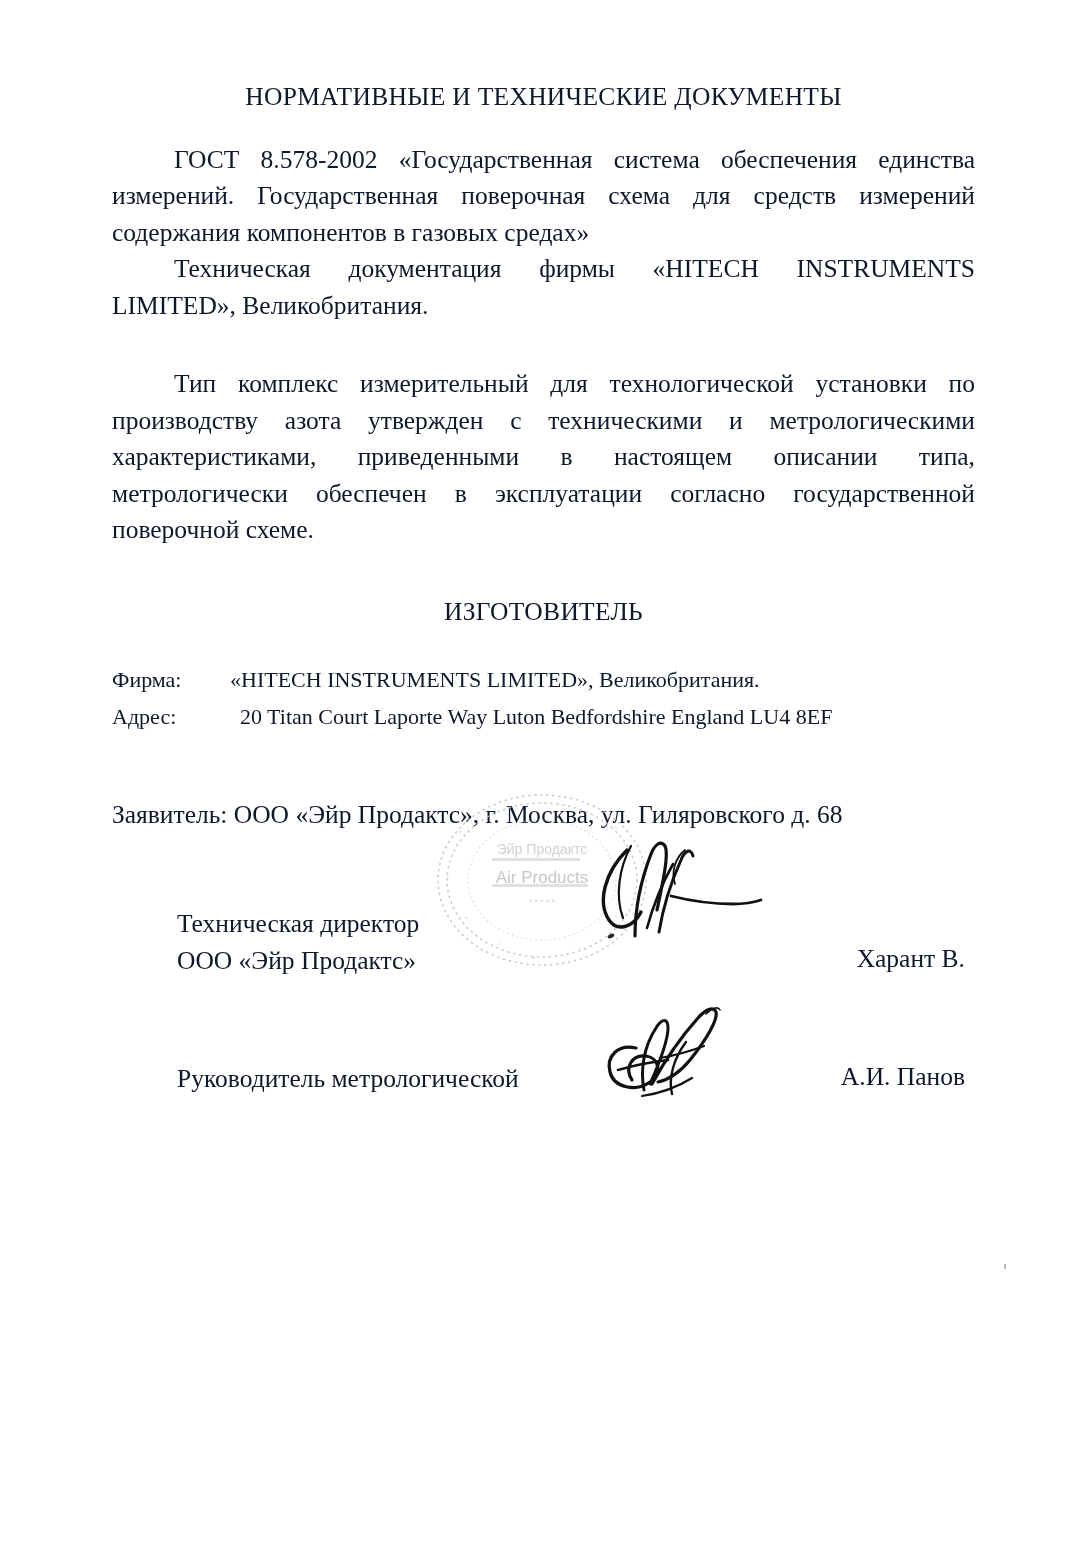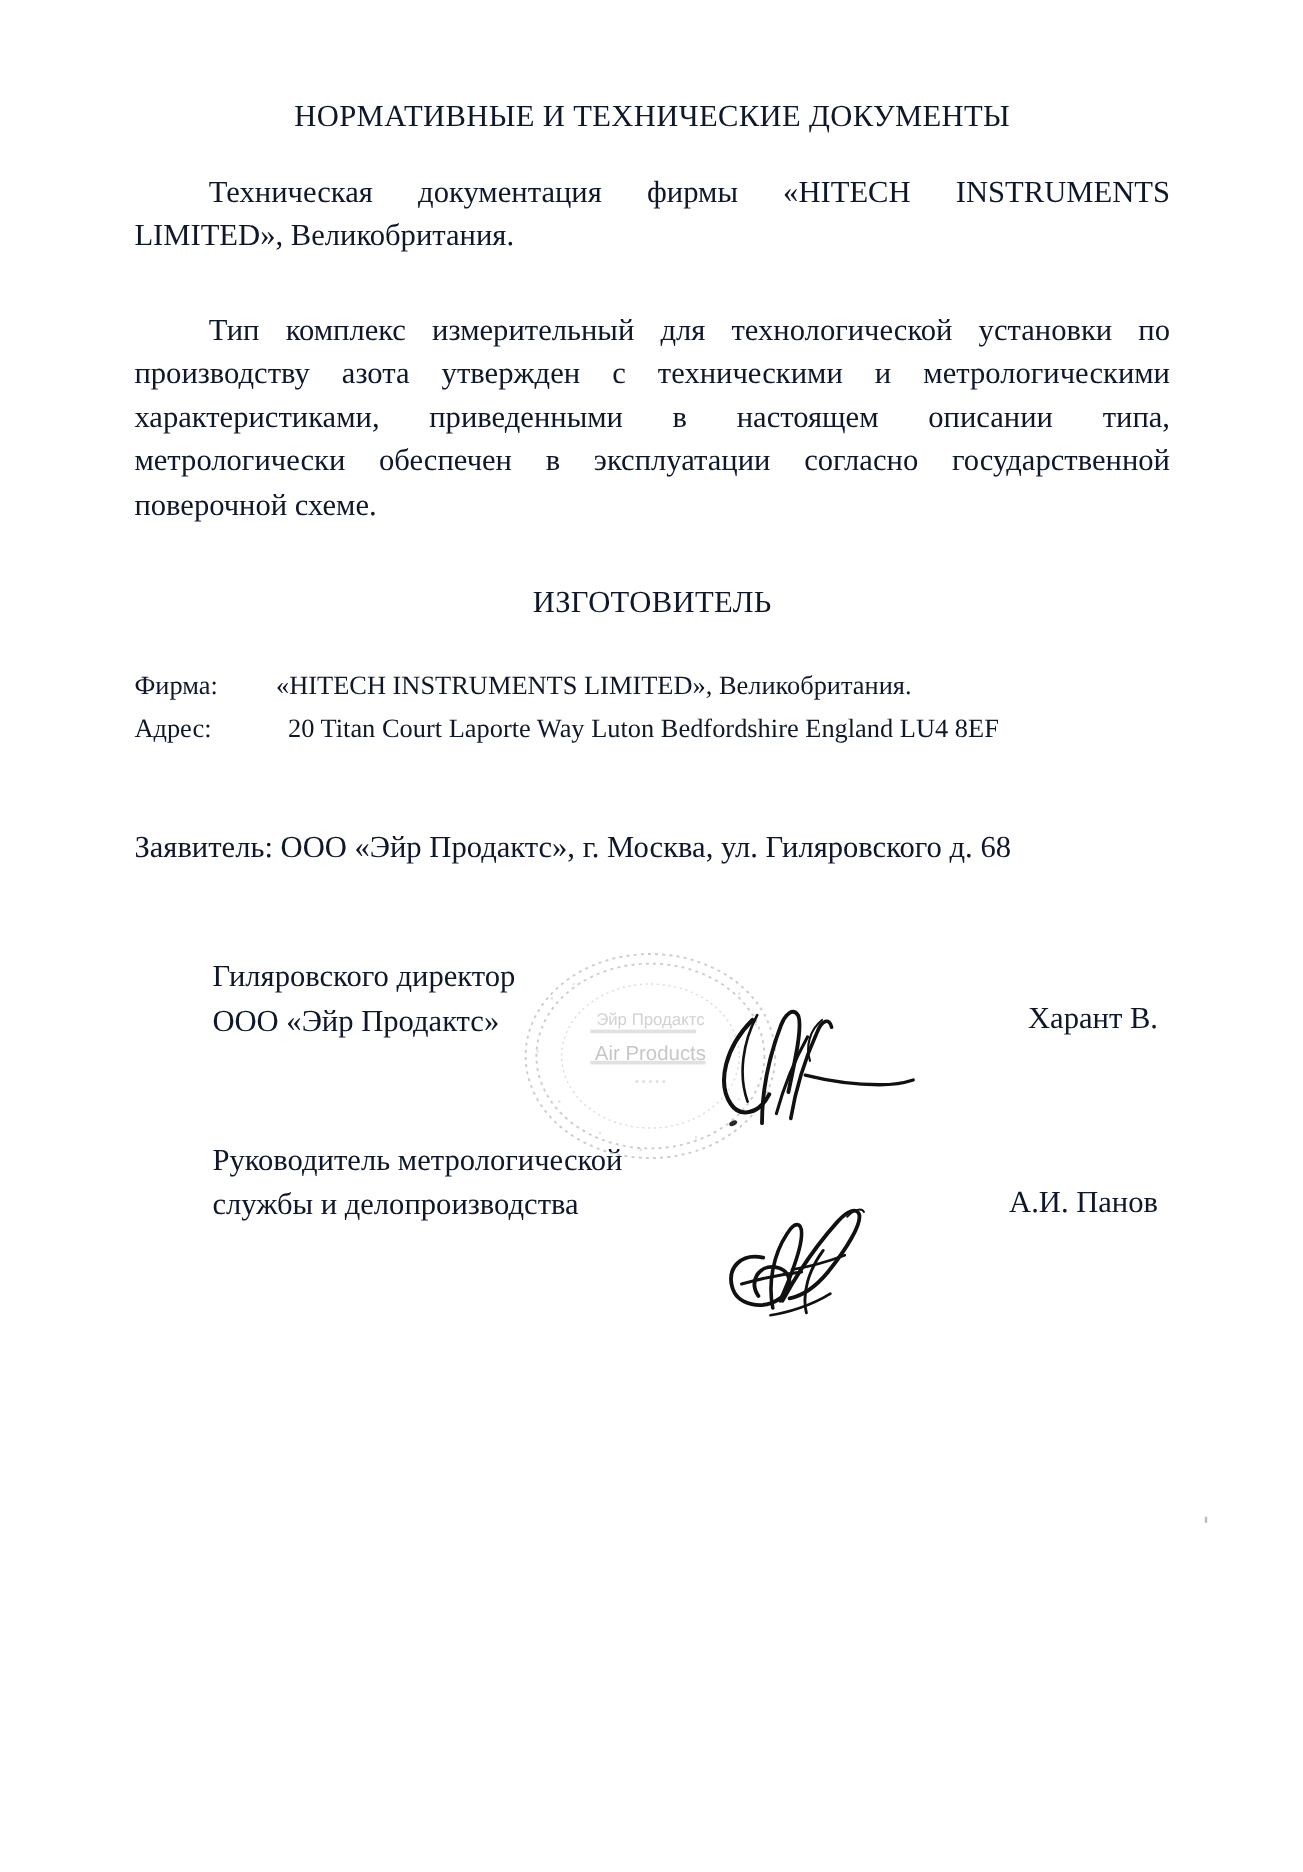--- a/index.html
+++ b/index.html
@@ -156,20 +156,21 @@
 </head>
 <body>
 
 <div class="page">
 
   <div class="doc-body">
 
     <div class="section-heading heading-main">НОРМАТИВНЫЕ И ТЕХНИЧЕСКИЕ ДОКУМЕНТЫ</div>
 
     <div class="para-block-1">
+      <p class="para indent last-line-natural">ГОСТ 8.578-2002 «Государственная система обеспечения единства измерений. Государственная поверочная схема для средств измерений содержания компонентов в газовых средах»</p>
       <p class="para indent last-line-natural">Техническая документация фирмы «HITECH INSTRUMENTS LIMITED», Великобритания.</p>
     </div>
 
 
     <div class="para-block-2">
       <p class="para indent last-line-natural">Тип комплекс измерительный для технологической установки по производству азота утвержден с техническими и метрологическими характеристиками, приведенными в настоящем описании типа, метрологически обеспечен в эксплуатации согласно государственной поверочной схеме.</p>
     </div>
 
     <div class="section-heading heading-izgot">ИЗГОТОВИТЕЛЬ</div>
 
@@ -181,31 +182,30 @@
       <div class="kv-row addr">
         <span class="kv-key">Адрес:</span>
         <span class="kv-val">20 Titan Court Laporte Way Luton Bedfordshire England LU4 8EF</span>
       </div>
     </div>
 
     <div class="applicant">Заявитель: ООО «Эйр Продактс», г. Москва, ул. Гиляровского д. 68</div>
 
     <div class="sig-block sig-block-1">
       <div class="sig-title">
-        <div>Гиляровского директор</div>
+        <div>Техническая директор</div>
         <div>ООО «Эйр Продактс»</div>
       </div>
       <div class="sig-spacer"></div>
       <div class="sig-name">Харант В.</div>
     </div>
 
     <div class="sig-block sig-block-2">
       <div class="sig-title">
         <div>Руководитель метрологической</div>
-        <div>службы и делопроизводства</div>
       </div>
       <div class="sig-spacer"></div>
       <div class="sig-name">А.И. Панов</div>
     </div>
 
   </div>
 
   <div class="stamp">
     <svg width="230" height="178" viewBox="0 0 230 178" xmlns="http://www.w3.org/2000/svg">
       <g fill="none" stroke="#c4c4c4" stroke-width="1.6" stroke-dasharray="2.5 3.5" opacity="0.85">

